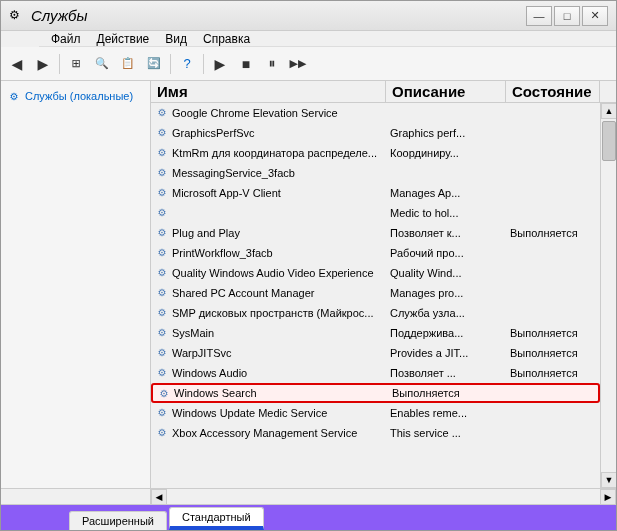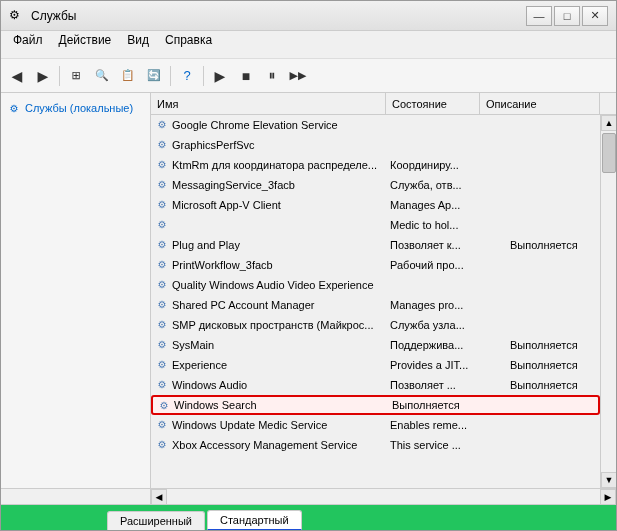--- a/index.html
+++ b/index.html
@@ -2,59 +2,59 @@
 <html><head>
   <meta charset="utf-8">
   <style>
     * { margin: 0; padding: 0; box-sizing: border-box; }
     body { font-family: 'Segoe UI', Tahoma, sans-serif; font-size: 12px; background: #f0f0f0; width: 617px; height: 531px; overflow: hidden; }
 
     .window { width: 617px; height: 531px; background: #f0f0f0; border: 1px solid #999; display: flex; flex-direction: column; }
 
     .title-bar { background: linear-gradient(to bottom, #f0f0f0, #e0e0e0); height: 30px; display: flex; align-items: center; padding: 0 8px; border-bottom: 1px solid #ccc; }
     .title-bar-icon { width: 16px; height: 16px; margin-right: 6px; }
-    .title-bar-text { flex: 1; font-size: 12px; font-weight: normal; color: #000; }
+    .title-bar-text { flex: 1; font-size: 15px; font-weight: normal; color: #000; font-style: italic; }
     .title-bar-buttons { display: flex; gap: 2px; }
     .title-btn { width: 26px; height: 20px; border: 1px solid #aaa; background: linear-gradient(to bottom, #fafafa, #e8e8e8); cursor: pointer; display: flex; align-items: center; justify-content: center; font-size: 11px; color: #333; }
 
-    .menu-bar { height: 28px; display: flex; padding: 0 4px; background: #f0f0f0; border-bottom: 1px solid #ddd; }
+    .menu-bar { height: 16px; display: flex; align-items: center; padding: 0 4px; background: #f0f0f0; border-bottom: 1px solid #ddd; margin-left: 38px; }
     .menu-item { padding: 2px 8px; cursor: pointer; font-size: 12px; color: #000; }
 
     .toolbar { height: 34px; display: flex; align-items: center; padding: 2px 4px; border-bottom: 1px solid #ccc; background: #f5f5f5; gap: 2px; }
     .tb-btn { width: 24px; height: 24px; border: 1px solid transparent; background: transparent; cursor: pointer; display: flex; align-items: center; justify-content: center; font-size: 14px; color: #333; border-radius: 2px; }
     .tb-separator { width: 1px; height: 20px; background: #ccc; margin: 0 2px; }
 
     .content { display: flex; flex: 1; overflow: hidden; }
 
     .sidebar { width: 150px; background: #f5f5f5; border-right: 1px solid #ccc; padding: 4px; }
     .sidebar-title { font-size: 11px; color: #0066cc; cursor: pointer; padding: 4px 2px; display: flex; align-items: center; gap: 4px; }
 
     .main-panel { flex: 1; display: flex; flex-direction: column; overflow: hidden; }
 
     .list-header { display: flex; background: #f0f0f0; border-bottom: 1px solid #ccc; height: 22px; align-items: center; }
-    .col-header { font-size: 11px; color: #000; padding: 0 6px; height: 100%; display: flex; align-items: center; border-right: 1px solid #ccc; cursor: pointer; user-select: none; }
+    .col-header { font-size: 15px; color: #000; padding: 0 6px; height: 100%; display: flex; align-items: center; border-right: 1px solid #ccc; cursor: pointer; user-select: none; font-weight: bold; }
     .col-name { width: 235px; }
     .col-desc { width: 120px; }
     .col-status { flex: 1; }
     .scrollbar-placeholder { width: 16px; }
     .list-row { display: flex; align-items: center; height: 20px; cursor: pointer; border-bottom: 1px solid transparent; }
     .list-row.highlighted { background: #fff0f0; border: 2px solid #dd0000; border-radius: 3px; }
     .cell { padding: 0 4px; font-size: 11px; overflow: hidden; white-space: nowrap; text-overflow: ellipsis; display: flex; align-items: center; gap: 3px; }
     .cell-name { width: 235px; }
     .cell-desc { width: 120px; }
     .cell-status { flex: 1; }
     .service-icon { width: 14px; height: 14px; flex-shrink: 0; display: inline-flex; align-items: center; justify-content: center; font-size: 10px; }
 
     .scrollbar-v { width: 16px; background: #f0f0f0; border-left: 1px solid #ccc; display: flex; flex-direction: column; }
     .scroll-arrow { width: 16px; height: 16px; display: flex; align-items: center; justify-content: center; font-size: 9px; cursor: pointer; background: #e8e8e8; border: 1px solid #ccc; }
     .scroll-thumb { width: 14px; height: 40px; background: #ccc; margin: 2px auto; border: 1px solid #aaa; border-radius: 2px; cursor: pointer; }
 
-    .tabs-bar { height: 26px; display: flex; align-items: flex-end; background: #22c55e; border-top: 1px solid #ccc; padding-left: 106px; }
+    .tabs-bar { height: 26px; display: flex; align-items: flex-end; background: #8b5cf6; border-top: 1px solid #ccc; padding-left: 68px; }
     .tab { padding: 3px 12px; border: 1px solid #ccc; border-bottom: none; background: #f0f0f0; font-size: 11px; cursor: pointer; margin-right: 2px; border-radius: 3px 3px 0 0; }
-    .tab.active { background: #fff; border-bottom: 1px solid #1d4ed8; z-index: 1; }
+    .tab.active { background: #fff; border-bottom: 4px solid #1d4ed8; z-index: 1; }
     .hscroll-arrow { width: 16px; height: 16px; display: flex; align-items: center; justify-content: center; font-size: 9px; cursor: pointer; background: #e8e8e8; border: 1px solid #ccc; flex-shrink: 0; }
     .hscroll-right { width: 16px; height: 16px; display: flex; align-items: center; justify-content: center; font-size: 9px; cursor: pointer; background: #e8e8e8; border: 1px solid #ccc; flex-shrink: 0; }
 
     .list-scroll-wrapper { display: flex; flex: 1; overflow: hidden; }
     .list-scroll-inner { flex: 1; overflow: hidden; }
   </style>
 </head>
 <body>
 
 <div class="window">
@@ -101,26 +101,26 @@
         <span>Службы (локальные)</span>
       </div>
     </div>
 
     <div class="main-panel">
 
       <div class="list-header">
         <div class="col-header col-name">
           <span>Имя</span>
         </div>
+        <div class="col-header col-desc">
+          <span>Описание</span>
+        </div>
         <div class="col-header col-status">
           <span>Состояние</span>
         </div>
-        <div class="col-header col-desc">
-          <span>Описание</span>
-        </div>
         <div class="scrollbar-placeholder"></div>
       </div>
 
       <div class="list-scroll-wrapper">
         <div class="list-scroll-inner" id="list-body">
 
         <div class="list-row">
     <div class="cell cell-name">
       <span class="service-icon" style="color:#4a7ab5;">⚙</span>
       <span>Google Chrome Elevation Service</span>
@@ -130,20 +130,23 @@
     </div>
     <div class="cell cell-status">
       <span></span>
     </div>
   </div>
             <div class="list-row">
     <div class="cell cell-name">
       <span class="service-icon" style="color:#4a7ab5;">⚙</span>
       <span>GraphicsPerfSvc</span>
     </div>
+    <div class="cell cell-desc">
+      <span>Graphics perf...</span>
+    </div>
     <div class="cell cell-status">
       <span></span>
     </div>
   </div>
             <div class="list-row">
     <div class="cell cell-name">
       <span class="service-icon" style="color:#4a7ab5;">⚙</span>
       <span>KtmRm для координатора распределе...</span>
     </div>
     <div class="cell cell-desc">
@@ -151,23 +154,20 @@
     </div>
     <div class="cell cell-status">
       <span></span>
     </div>
   </div>
             <div class="list-row">
     <div class="cell cell-name">
       <span class="service-icon" style="color:#4a7ab5;">⚙</span>
       <span>MessagingService_3facb</span>
     </div>
-    <div class="cell cell-desc">
-      <span>Служба, отв...</span>
-    </div>
     <div class="cell cell-status">
       <span></span>
     </div>
   </div>
             <div class="list-row">
     <div class="cell cell-name">
       <span class="service-icon" style="color:#4a7ab5;">⚙</span>
       <span>Microsoft App-V Client</span>
     </div>
     <div class="cell cell-desc">
@@ -210,20 +210,23 @@
     </div>
     <div class="cell cell-status">
       <span></span>
     </div>
   </div>
             <div class="list-row">
     <div class="cell cell-name">
       <span class="service-icon" style="color:#4a7ab5;">⚙</span>
       <span>Quality Windows Audio Video Experience</span>
     </div>
+    <div class="cell cell-desc">
+      <span>Quality Wind...</span>
+    </div>
     <div class="cell cell-status">
       <span></span>
     </div>
   </div>
             <div class="list-row">
     <div class="cell cell-name">
       <span class="service-icon" style="color:#4a7ab5;">⚙</span>
       <span>Shared PC Account Manager</span>
     </div>
     <div class="cell cell-desc">
@@ -253,21 +256,21 @@
     <div class="cell cell-desc">
       <span>Поддержива...</span>
     </div>
     <div class="cell cell-status">
       <span>Выполняется</span>
     </div>
   </div>
             <div class="list-row">
     <div class="cell cell-name">
       <span class="service-icon" style="color:#4a7ab5;">⚙</span>
-      <span>Experience</span>
+      <span>WarpJITSvc</span>
     </div>
     <div class="cell cell-desc">
       <span>Provides a JIT...</span>
     </div>
     <div class="cell cell-status">
       <span>Выполняется</span>
     </div>
   </div>
             <div class="list-row">
     <div class="cell cell-name">

